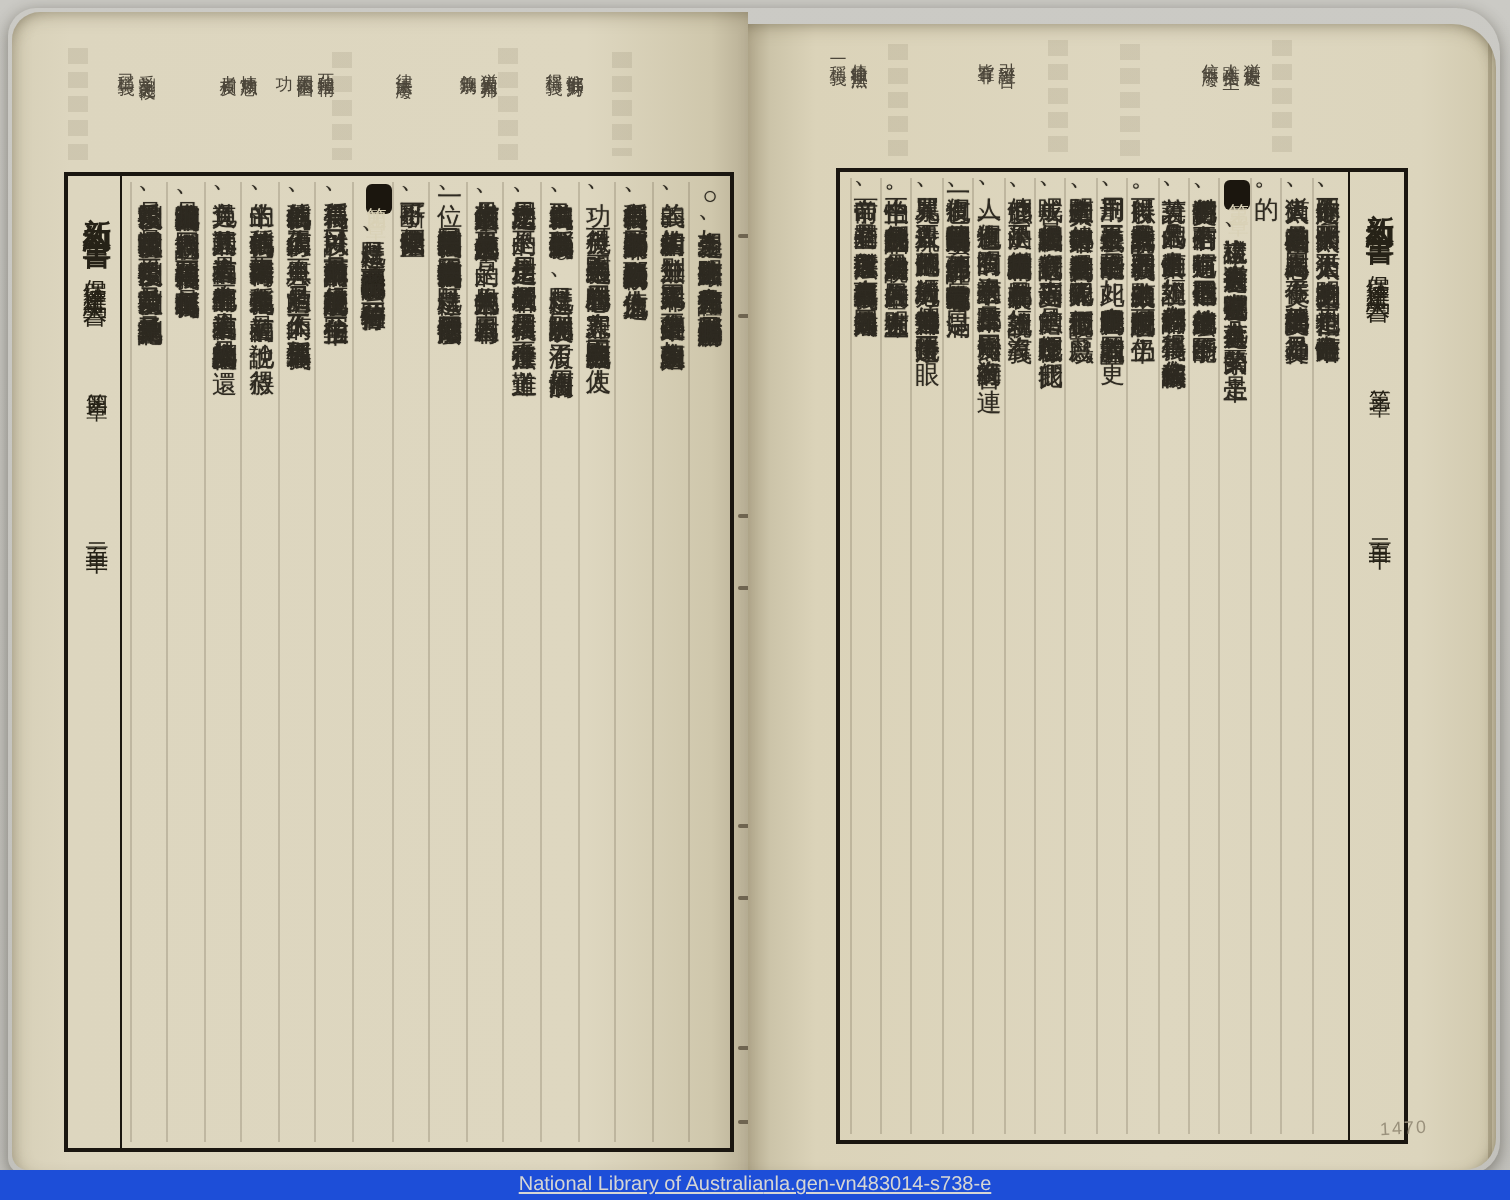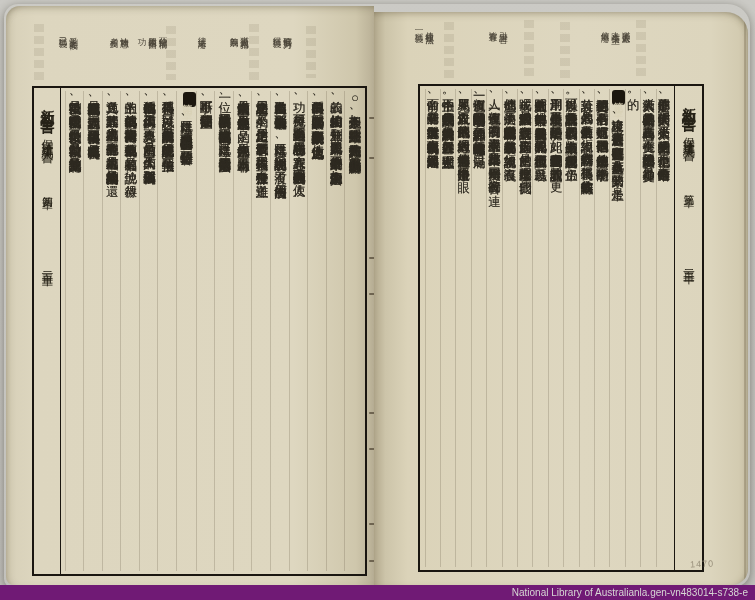--- a/index.html
+++ b/index.html
@@ -58,23 +58,23 @@
   .left .notes .note-group:nth-child(2){left:223px;top:24px;}
   .left .notes .note-group:nth-child(3){left:191px;top:24px;}
   .left .notes .note-group:nth-child(4){left:131px;top:24px;}
   .left .notes .note-group:nth-child(5){left:103px;top:24px;}
   .left .notes .note-group:nth-child(6){left:52px;top:24px;}
   .ghost{position:absolute;width:10px;
     background:repeating-linear-gradient(180deg,rgba(105,95,70,.13) 0 8px,rgba(0,0,0,0) 8px 12px);}
   .stitch{position:absolute;left:363px;width:8px;height:2px;background:#6e6450;border-radius:1px;}
   .pencil{position:absolute;left:316px;top:547px;font:9px "Liberation Sans",sans-serif;
     color:#9a917c;transform:rotate(-3deg);letter-spacing:1px;}
-  .footer{position:absolute;left:0;right:0;bottom:0;height:15px;background:#701a75;
-    display:flex;justify-content:flex-end;align-items:center;padding:0 7px;
-    font:10px "Liberation Sans",sans-serif;color:#d6d6d4;}
+  .footer{position:absolute;left:0;right:0;bottom:0;height:15px;background:#1d4ed8;
+    display:flex;justify-content:center;align-items:center;padding:0 7px;
+    font:10px "Liberation Sans",sans-serif;color:#d6d6d4;text-decoration:underline;}
 </style>
 </head>
 <body>
 
 <div class="book-shadow"></div>
 
 <div class="page left">
   <div class="notes">
       <div class="note-group">惟信耶穌乃
 得稱義</div>

